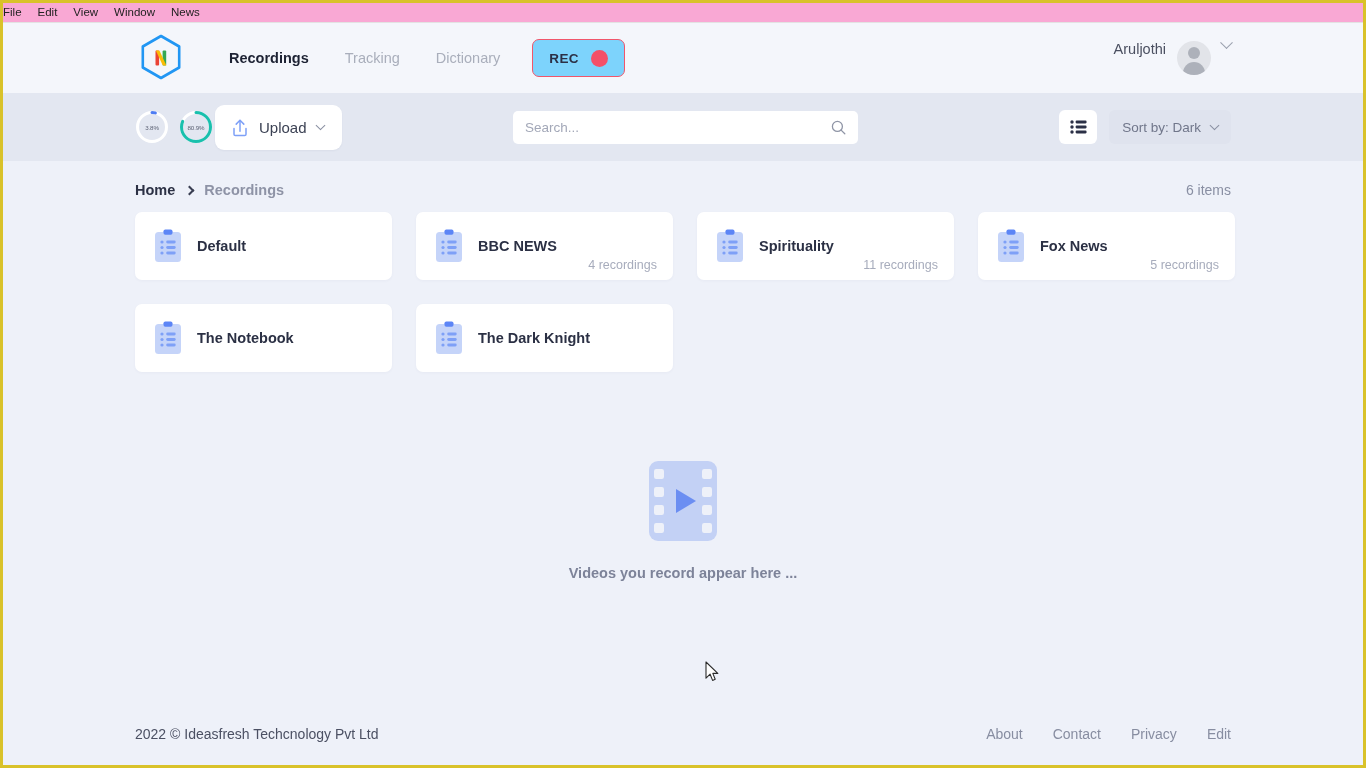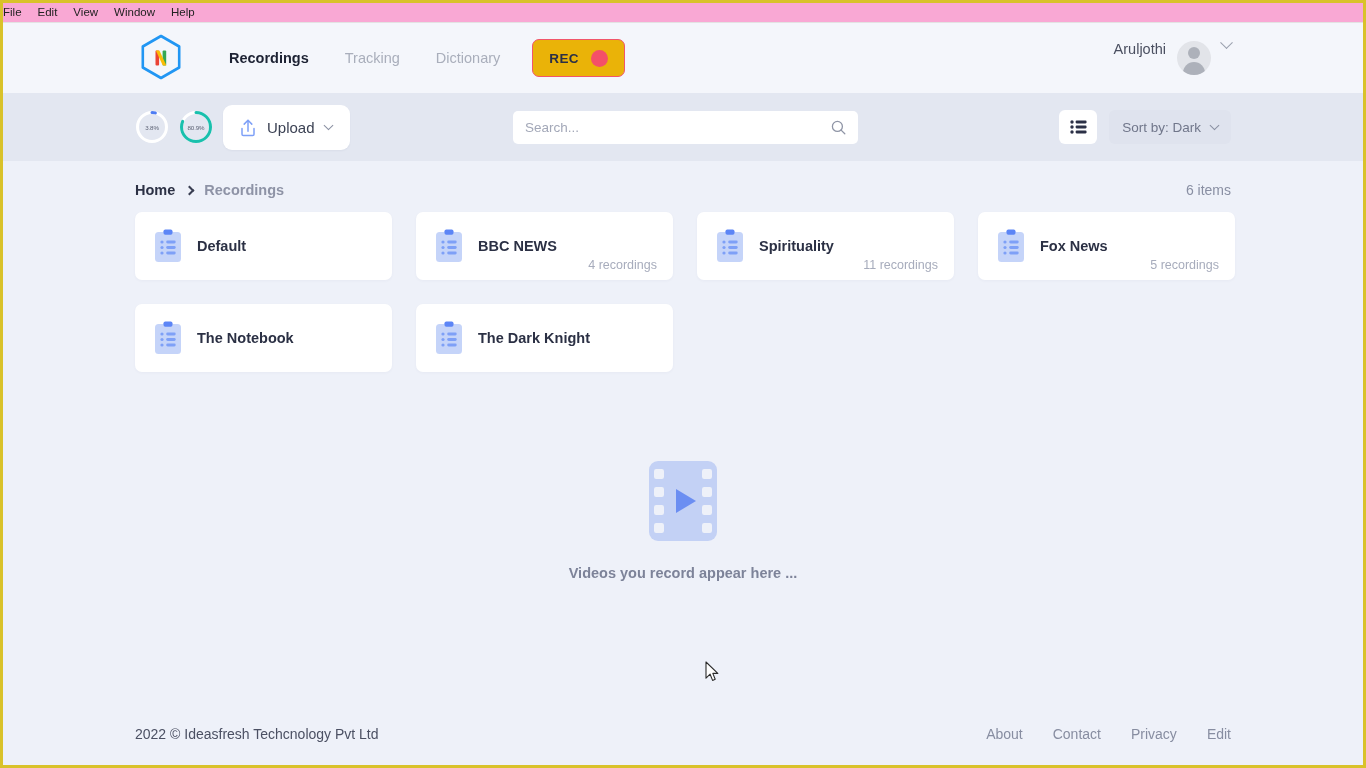--- a/index.html
+++ b/index.html
@@ -77,21 +77,21 @@
 
   .rec-btn {
     margin-left: 14px;
     border: 1.5px solid #f1566b;
     border-radius: 7px;
     height: 38px;
     padding: 6px 16px;
     display: flex;
     align-items: center;
     gap: 12px;
-    background: #eab308;
+    background: #7dd3fc;
     cursor: pointer;
   }
   .rec-btn .rec-label {
     font-size: 13.5px;
     font-weight: bold;
     color: #2b3046;
     letter-spacing: .4px;
   }
   .rec-dot {
     width: 17px; height: 17px; border-radius: 50%;
@@ -149,21 +149,21 @@
   .ring .ring-label {
     position: relative;
     z-index: 2;
     font-size: 6.2px;
     color: #5c6274;
     letter-spacing: -0.1px;
   }
   .ring .ring-svg { position: absolute; inset: 0; }
 
   .upload-btn {
-    margin-left: 10px;
+    margin-left: 2px;
     height: 45px;
     background: #ffffff;
     border-radius: 9px;
     display: flex;
     align-items: center;
     gap: 10px;
     padding: 0 18px 0 16px;
     cursor: pointer;
     box-shadow: 0 1px 2px rgba(40,50,90,.05);
   }
@@ -331,21 +331,21 @@
 </head>
 <body>
 
 <div id="app-window">
 
   <div id="menu-bar">
     <span class="menu-item">File</span>
     <span class="menu-item">Edit</span>
     <span class="menu-item">View</span>
     <span class="menu-item">Window</span>
-    <span class="menu-item">Help</span>
+    <span class="menu-item">News</span>
   </div>
 
   <div id="navbar">
 
     <div class="logo-wrap">
       <svg width="52" height="52" viewBox="0 0 52 52">
         <polygon points="26,4 44.2,14.5 44.2,35.5 26,46 7.8,35.5 7.8,14.5" fill="none" stroke="#2196f3" stroke-width="2.6" stroke-linejoin="round"></polygon>
         <g>
           <rect x="20.5" y="18.5" width="3.6" height="15" rx="1" fill="#ea4335"></rect>
           <rect x="27.6" y="18.5" width="3.6" height="15" rx="1" fill="#34a853"></rect>

